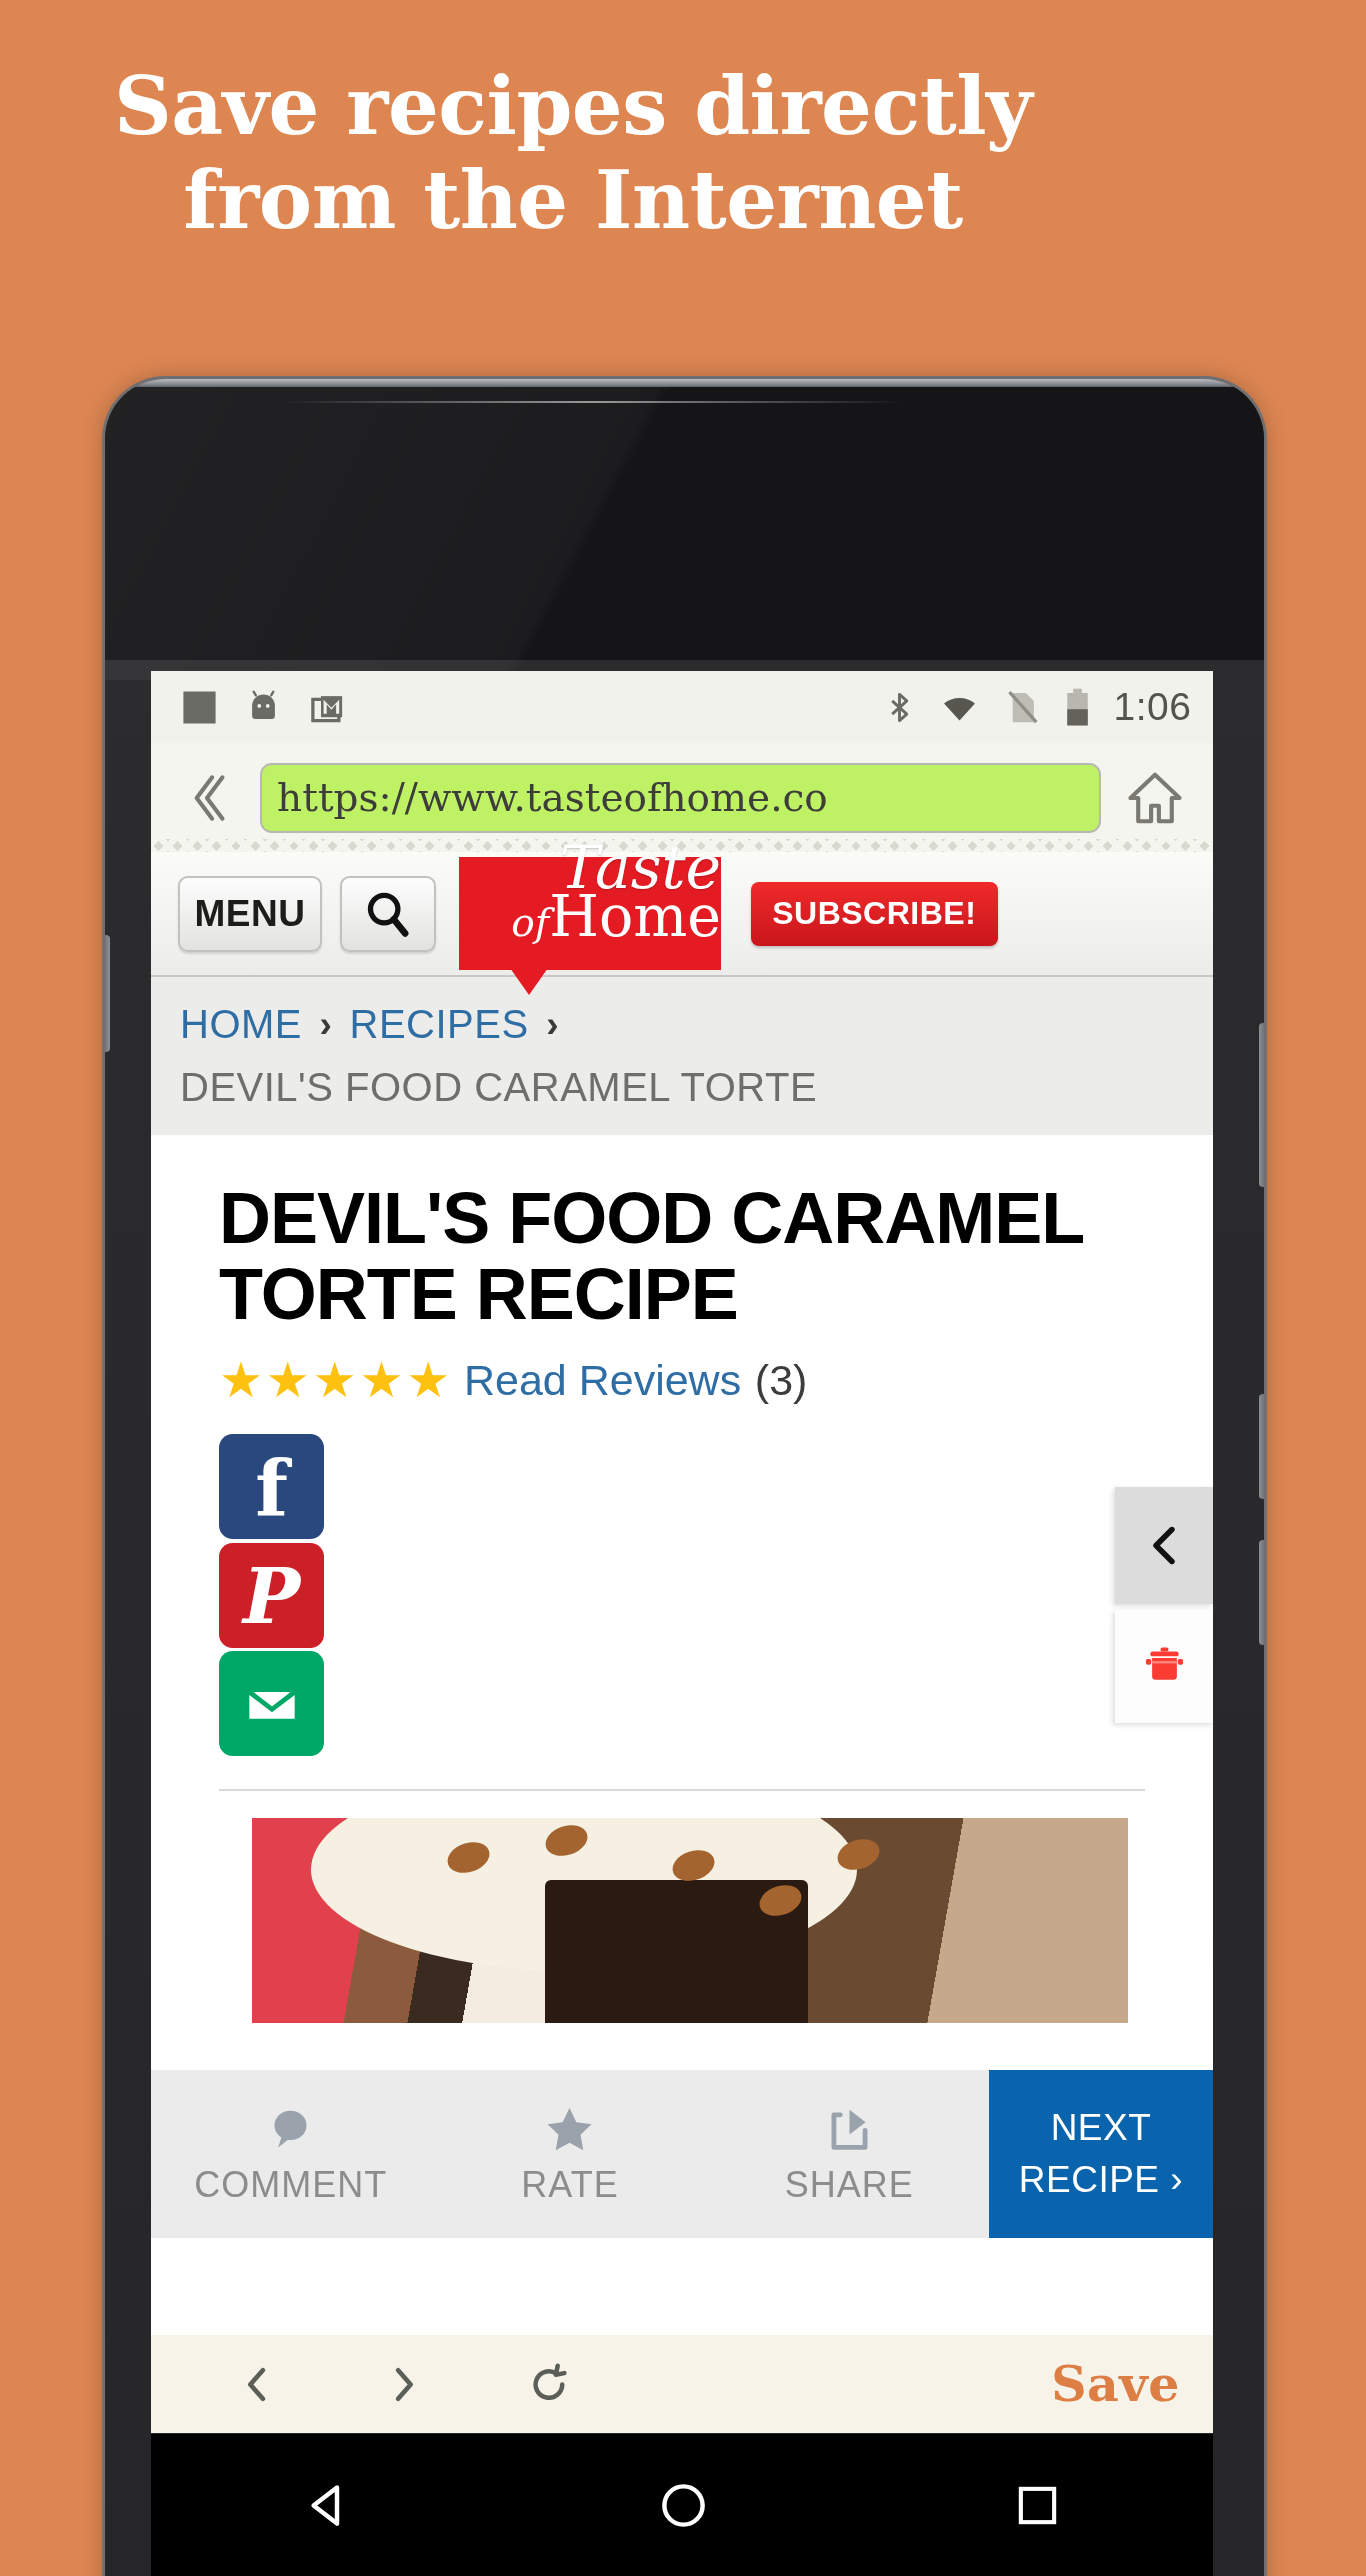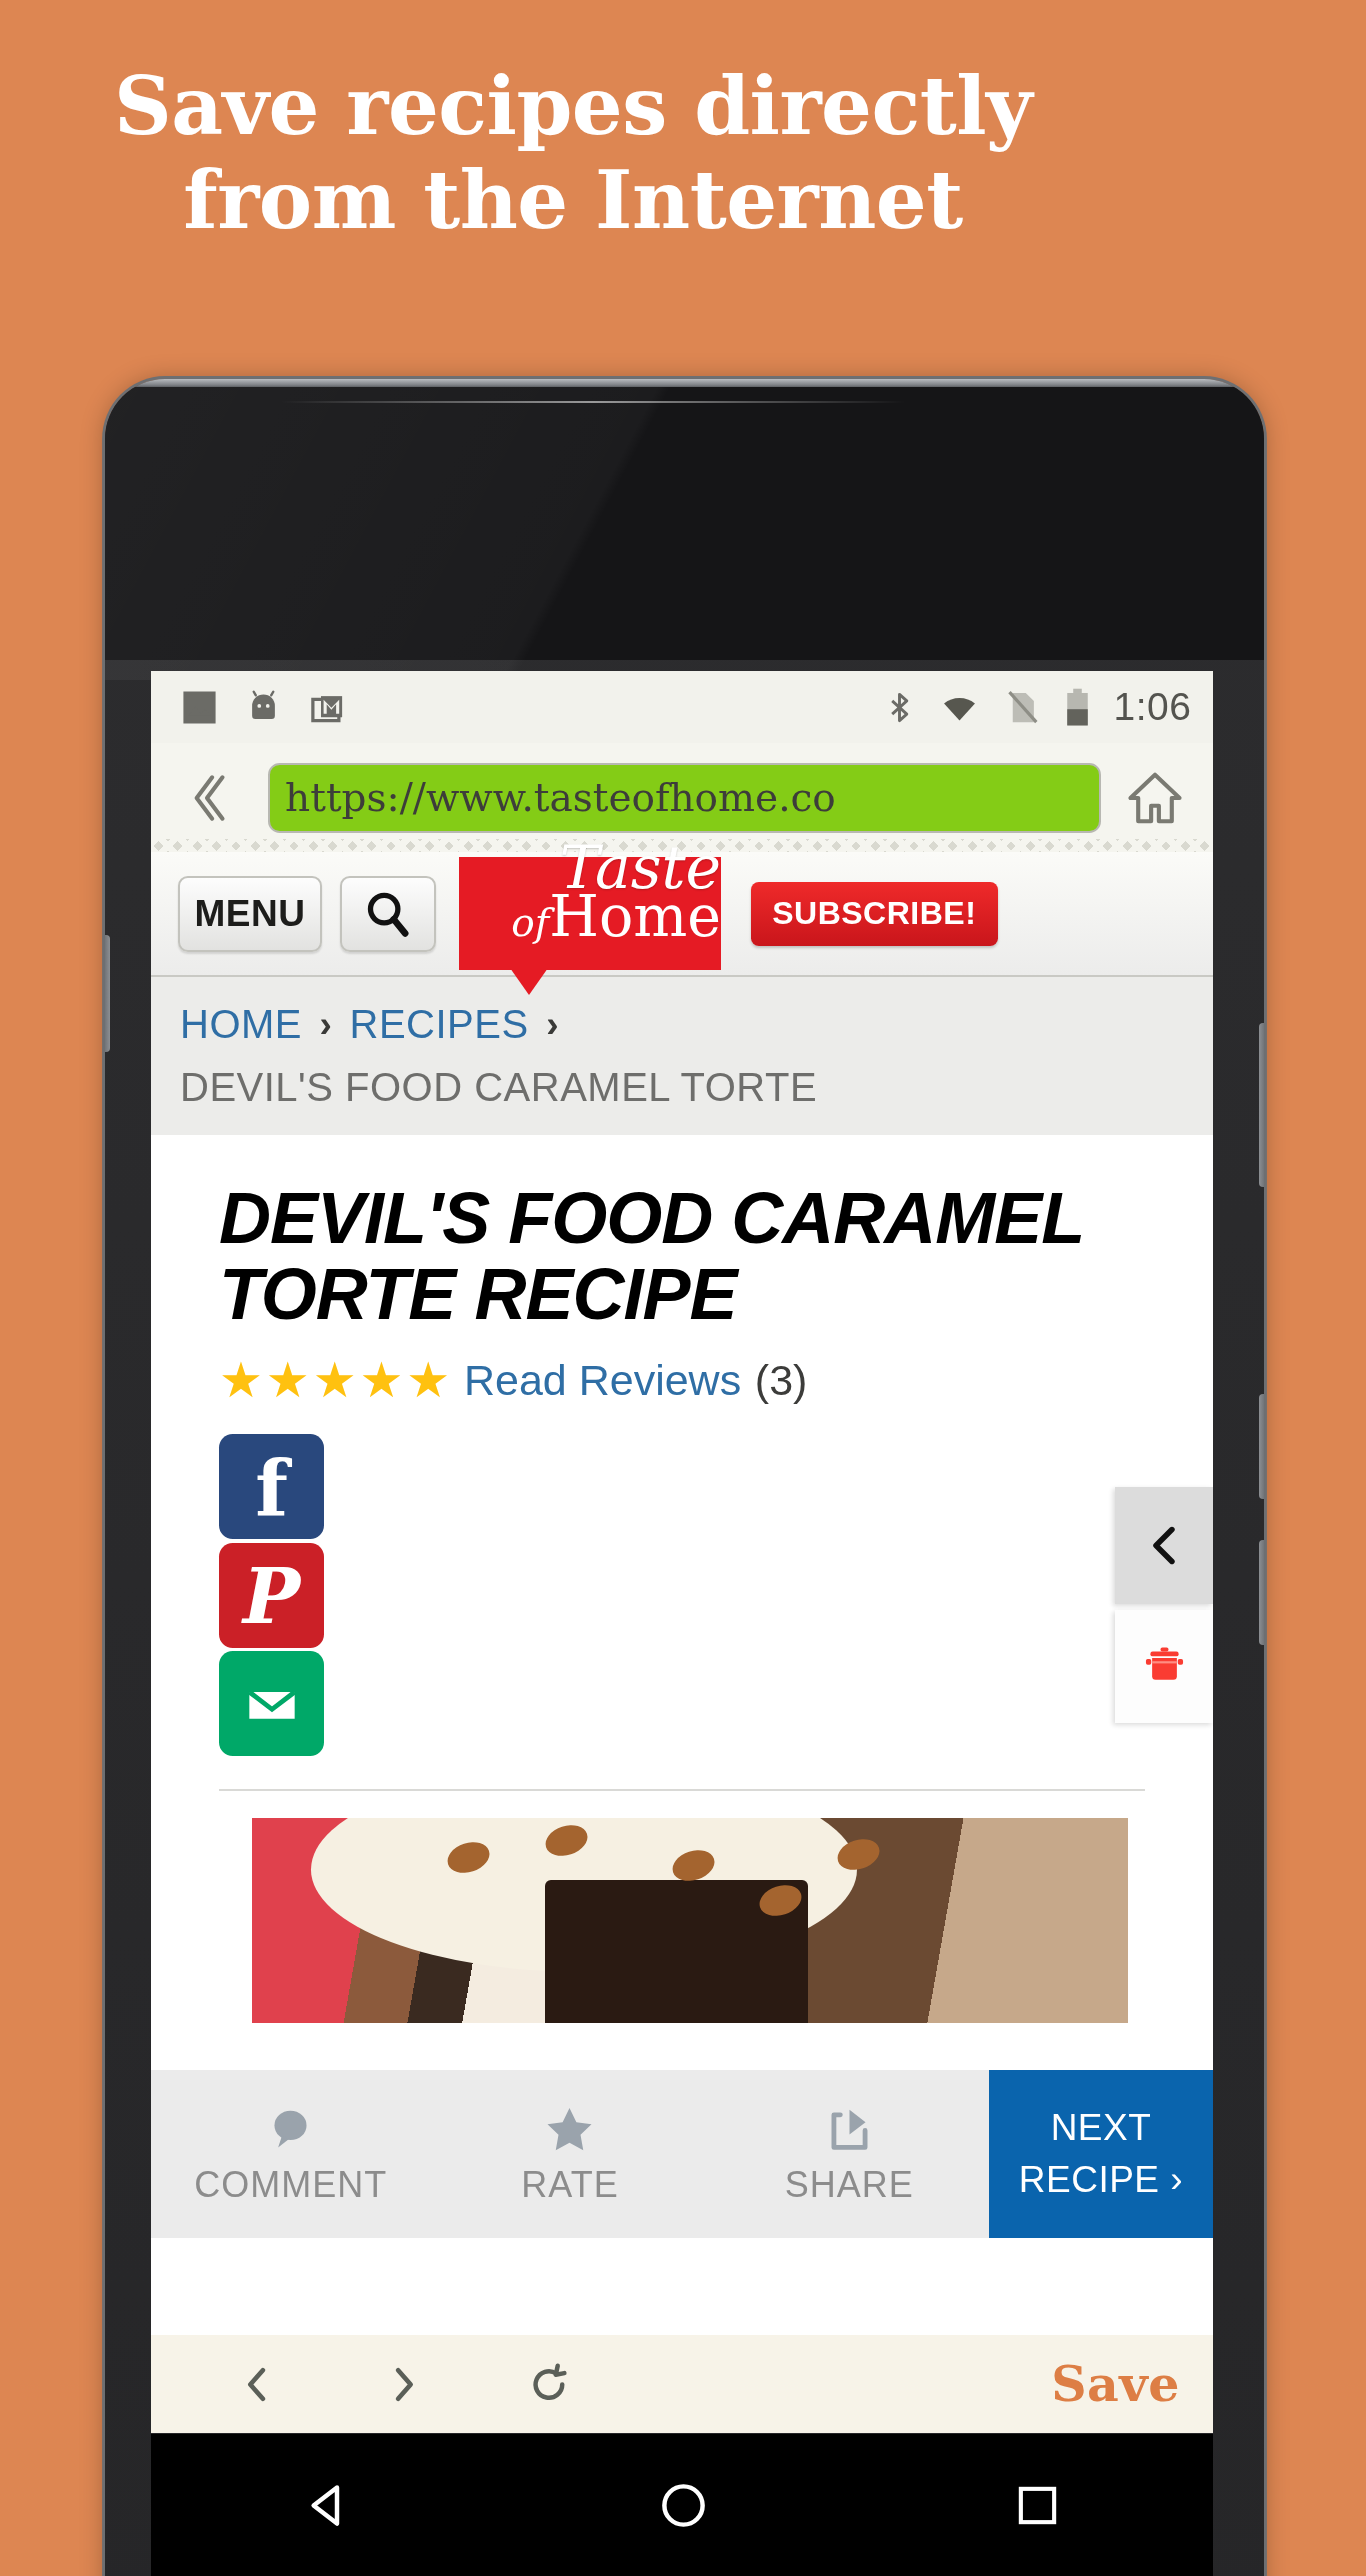--- a/index.html
+++ b/index.html
@@ -89,22 +89,22 @@
   .sb-right{margin-left:auto;display:flex;align-items:center;gap:21.5px;}
   .sb-ico{fill:#6b6b66;}
   .clock{font-size:39px;color:#54544f;font-weight:400;letter-spacing:0.5px;}
 
   
   .urlbar{
     height:109px;background:#f5f5ef;display:flex;align-items:center;
     padding:0 25px;gap:21.5px;position:relative;
   }
   .url-input{
-    flex:1;height:70px;background:#84cc16;border:2px solid #b8b8b2;border-radius:11.7px;
-    display:flex;align-items:center;padding:0 15.6px;overflow:hidden;margin-left:8px;
+    flex:1;height:70px;background:#bef264;border:2px solid #b8b8b2;border-radius:11.7px;
+    display:flex;align-items:center;padding:0 15.6px;overflow:hidden;
   }
   .url-text{
     font-family:"DejaVu Serif","Liberation Serif",serif;
     font-size:39px;color:#3d3d3a;white-space:nowrap;
   }
   .zigzag{
     position:absolute;left:0;bottom:-1px;width:100%;height:13.7px;
     background:
       repeating-linear-gradient(135deg,#f5f5ef 0 6.8px,transparent 6.8px 13.7px),
       repeating-linear-gradient(45deg,#f5f5ef 0 6.8px,#d9d9d0 6.8px 13.7px);
@@ -154,21 +154,21 @@
 
   
   .crumbs{background:#ececea;padding:25px 29px 9.8px 29px;display:flex;align-items:center;gap:17.6px;}
   .crumb{font-size:40px;color:#2f6ea5;letter-spacing:0.5px;}
   .crumb-sep{font-size:37px;color:#3a3a38;font-weight:700;}
   .crumb-current{background:#ececea;padding:7.8px 29px 25px 29px;font-size:40px;color:#6e6e6c;letter-spacing:0.5px;}
 
   
   .article{background:#fff;margin:0 35px;padding:45px 33px 0 33px;}
   .rtitle{
-    font-size:72px;font-weight:700;line-height:1.06;color:#000;letter-spacing:-1px;font-style:italic;
+    font-size:72px;font-weight:700;line-height:1.06;color:#000;letter-spacing:-1px;
   }
   .ratingrow{display:flex;align-items:center;gap:13.7px;margin-top:23.4px;}
   .stars{display:flex;gap:2.9px;}
   .star{font-size:49px;color:#ffc110;line-height:1;}
   .readreviews{font-size:43px;color:#2f6ea5;}
   .revcount{font-size:43px;color:#3c3c3a;}
 
   .socials{margin-top:29px;display:flex;flex-direction:column;gap:3.9px;}
   .soc{width:105px;height:105px;border-radius:13.7px;display:flex;align-items:center;justify-content:center;}
   .soc.fb{background:#29487d;}

